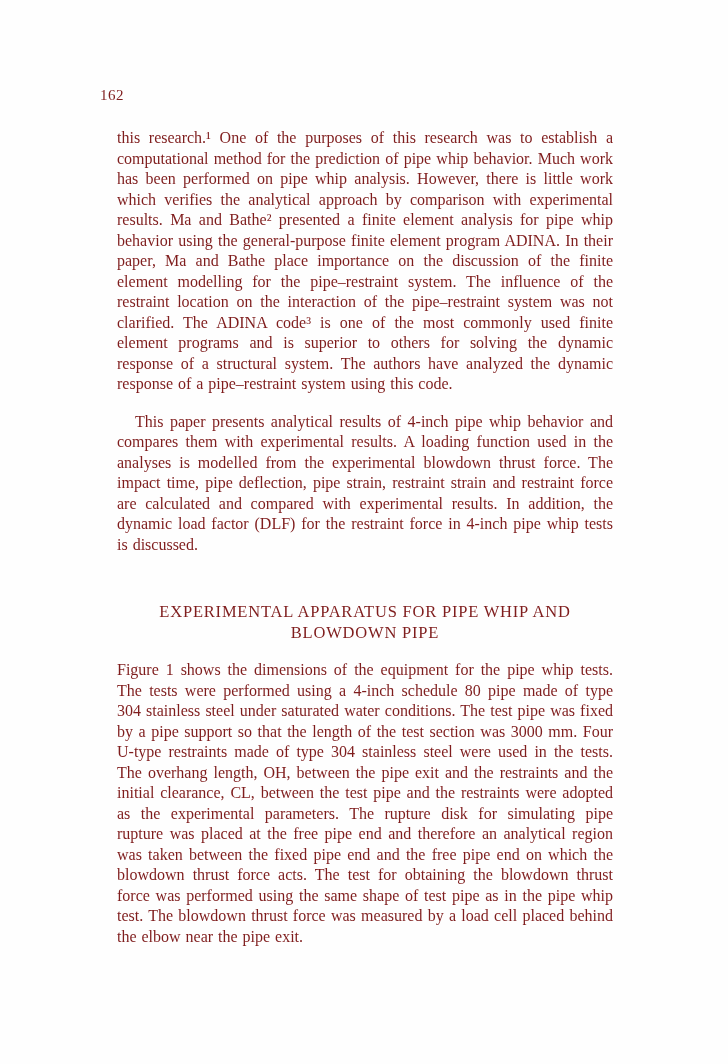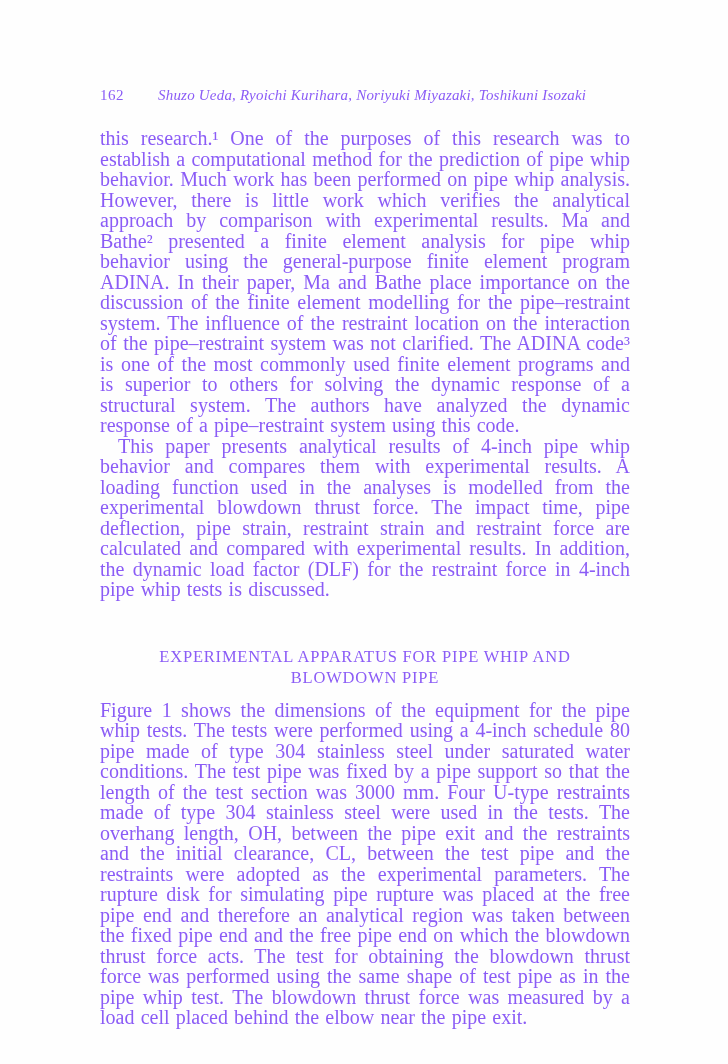--- a/index.html
+++ b/index.html
@@ -8,42 +8,42 @@
     background: #ffffff;
   }
   .page {
     position: relative;
     width: 728px;
     height: 1064px;
     background: #fefefe;
     box-sizing: border-box;
     padding: 86px 98px 0 100px;
     font-family: "Liberation Serif", serif;
-    color: #8b5cf6;
+    color: #7f1d1d;
     overflow: hidden;
   }
   .running-head {
     display: flex;
     align-items: baseline;
     font-size: 15px;
     line-height: 18px;
     margin-bottom: 24px;
   }
   .page-number {
     font-style: normal;
     margin-right: 34px;
     letter-spacing: 0.5px;
   }
   .running-authors {
     font-style: italic;
     letter-spacing: 0.2px;
   }
   .body-text p {
-    margin: 0;
-    font-size: 20px;
+    margin: 17px;
+    font-size: 16px;
     line-height: 20.5px;
     text-align: justify;
     word-spacing: 0.06em;
   }
   .indent {
     text-indent: 18px;
   }
   .section-heading {
     margin: 46px auto 12px auto;
     max-width: 440px;
@@ -54,21 +54,20 @@
     font-weight: normal;
   }
 </style>
 </head>
 <body>
 
 <div class="page">
 
   <div class="running-head">
     <span class="page-number">162</span>
-    <span class="running-authors">Shuzo Ueda, Ryoichi Kurihara, Noriyuki Miyazaki, Toshikuni Isozaki</span>
   </div>
 
   <div class="body-text">
 
     <p>this research.¹ One of the purposes of this research was to establish a computational method for the prediction of pipe whip behavior. Much work has been performed on pipe whip analysis. However, there is little work which verifies the analytical approach by comparison with experimental results. Ma and Bathe² presented a finite element analysis for pipe whip behavior using the general-purpose finite element program ADINA. In their paper, Ma and Bathe place importance on the discussion of the finite element modelling for the pipe–restraint system. The influence of the restraint location on the interaction of the pipe–restraint system was not clarified. The ADINA code³ is one of the most commonly used finite element programs and is superior to others for solving the dynamic response of a structural system. The authors have analyzed the dynamic response of a pipe–restraint system using this code.</p>
 
     <p class="indent">This paper presents analytical results of 4-inch pipe whip behavior and compares them with experimental results. A loading function used in the analyses is modelled from the experimental blowdown thrust force. The impact time, pipe deflection, pipe strain, restraint strain and restraint force are calculated and compared with experimental results. In addition, the dynamic load factor (DLF) for the restraint force in 4-inch pipe whip tests is discussed.</p>
 
     <h2 class="section-heading">
       <span>EXPERIMENTAL APPARATUS FOR PIPE WHIP AND</span>

